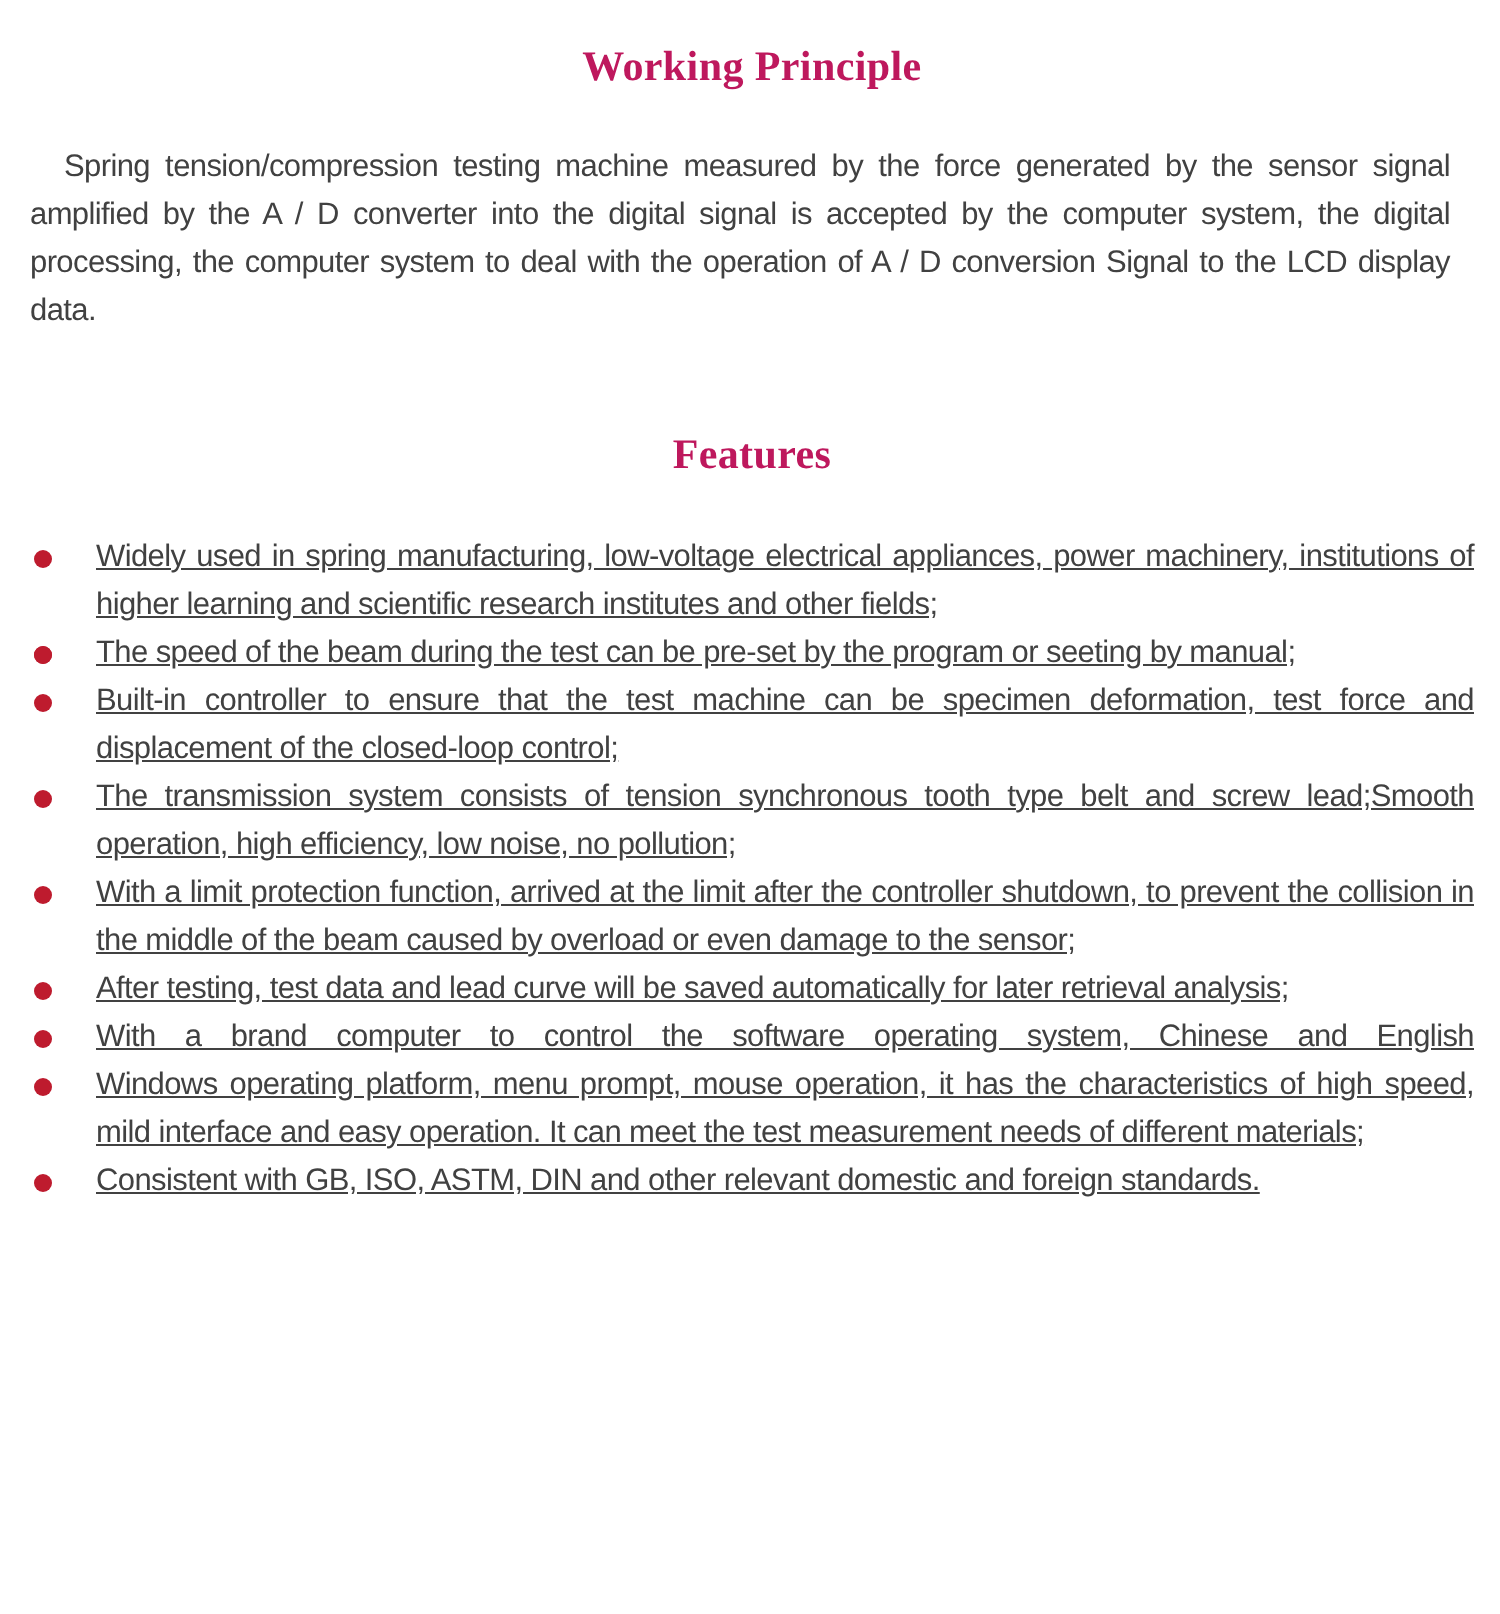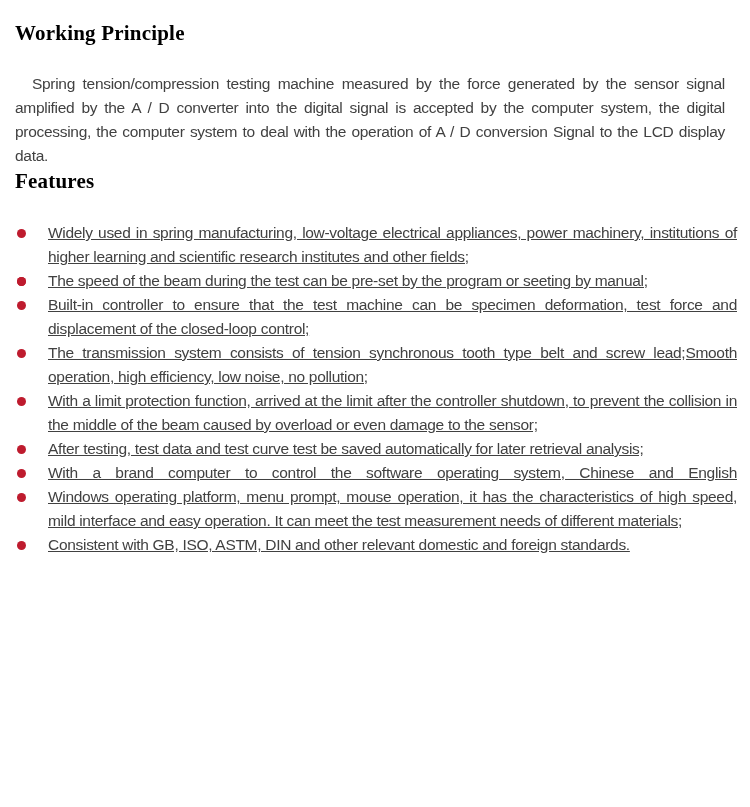--- a/index.html
+++ b/index.html
@@ -14,35 +14,37 @@
     padding: 20px 13px 0 15px;
     overflow: hidden;
   }
   .section-heading {
     margin: 0;
     font-family: "Liberation Serif", serif;
     font-weight: bold;
     font-size: 21px;
     line-height: 27px;
     letter-spacing: 0.2px;
-    color: #000000;
+    color: #be185d;
+    text-align: center;
   }
   .body-text {
     font-family: "Liberation Sans", sans-serif;
     font-size: 15.5px;
     line-height: 24px;
     letter-spacing: -0.3px;
     color: #414141;
     text-align: justify;
   }
   .intro-paragraph {
     margin: 25px 12px 0 0;
     text-indent: 17px;
   }
   .features-section .section-heading {
+    margin-top: 46px;
   }
   .feature-list {
     list-style: none;
     margin: 26px 0 0 0;
     padding: 0;
     text-decoration: underline;
   }
   .feature-item {
     position: relative;
     padding-left: 33px;
@@ -91,21 +93,21 @@
     <li class="feature-item">
       <span class="bullet-dot"></span>
       <span class="item-text">The transmission system consists of tension synchronous tooth type belt and screw lead;Smooth operation, high efficiency, low noise, no pollution;</span>
     </li>
     <li class="feature-item">
       <span class="bullet-dot"></span>
       <span class="item-text">With a limit protection function, arrived at the limit after the controller shutdown, to prevent the collision in the middle of the beam caused by overload or even damage to the sensor;</span>
     </li>
     <li class="feature-item">
       <span class="bullet-dot"></span>
-      <span class="item-text">After testing, test data and test curve test be saved automatically for later retrieval analysis;</span>
+      <span class="item-text">After testing, test data and lead curve will be saved automatically for later retrieval analysis;</span>
     </li>
     <li class="feature-item justify-last">
       <span class="bullet-dot"></span>
       <span class="item-text">With a brand computer to control the software operating system, Chinese and English</span>
     </li>
     <li class="feature-item">
       <span class="bullet-dot"></span>
       <span class="item-text">Windows operating platform, menu prompt, mouse operation, it has the characteristics of high speed, mild interface and easy operation. It can meet the test measurement needs of different materials;</span>
     </li>
     <li class="feature-item">

